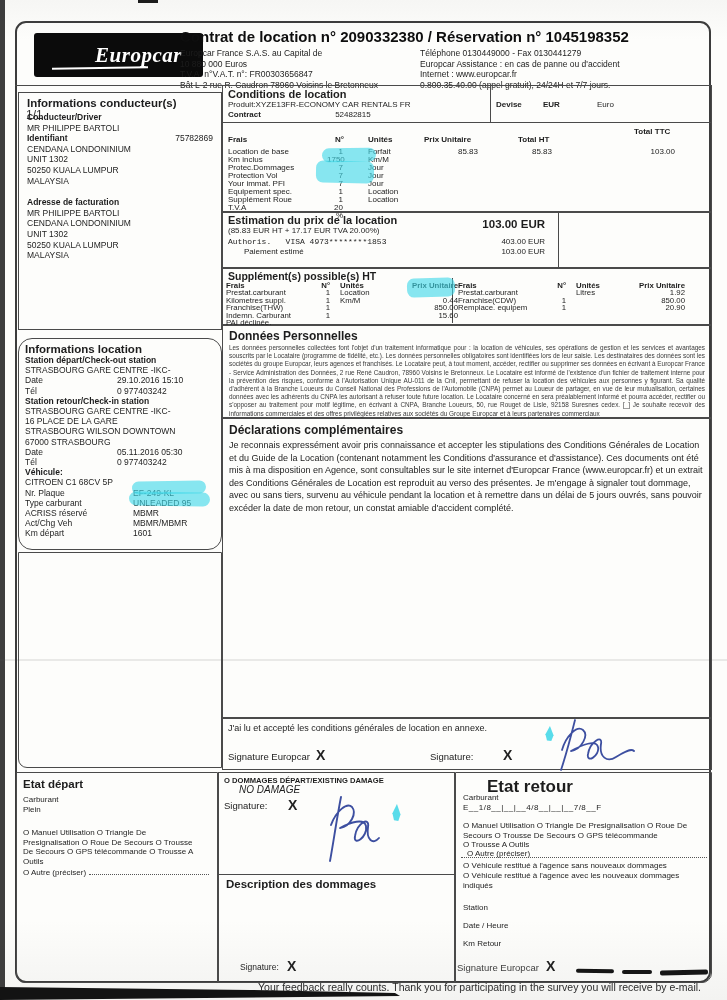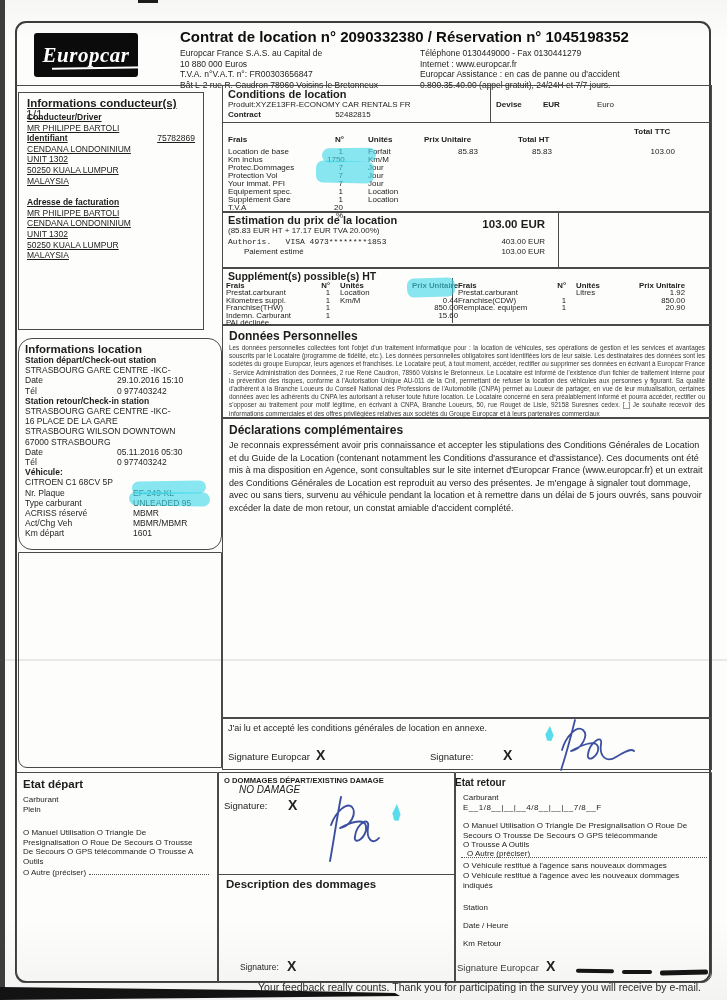--- a/index.html
+++ b/index.html
@@ -11,21 +11,21 @@
   .doc-border{position:absolute;left:15px;top:21px;width:696px;height:962px;border:2px solid #3c3c3c;border-radius:11px;box-sizing:border-box;}
   .hline{position:absolute;background:#4a4a4a;height:1px;}
   .vline{position:absolute;background:#4a4a4a;width:1px;}
   .b{font-weight:bold;}
   .t7{font-size:6.4px;line-height:8.2px;}
   .t8{font-size:8px;line-height:9.6px;}
   .t85{font-size:8.5px;line-height:10.6px;}
   .t9{font-size:9px;line-height:12.5px;}
   .t11{font-size:11.5px;}
   .xmark{font-size:14px;font-weight:bold;color:#222;}
-  .logo-box{position:absolute;left:34px;top:33px;width:104px;height:44px;background:#0b0b0b;border-radius:3px;display:flex;align-items:center;justify-content:center;}
+  .logo-box{position:absolute;left:34px;top:33px;width:129px;height:44px;background:#0b0b0b;border-radius:3px;display:flex;align-items:center;justify-content:center;padding-left:40px;}
   .logo-text{font-family:"Liberation Serif",serif;font-style:italic;font-weight:bold;color:#fff;font-size:21px;letter-spacing:.5px;}
   .logo-underline{position:absolute;left:18px;bottom:9px;width:96px;height:1.5px;background:#fff;transform:rotate(-1deg);}
   .crow{display:grid;grid-template-columns:99px 16px 97px 38px 74px 123px;font-size:8px;line-height:8px;}
   .crow .rn{text-align:right;}
   .crow .ru{padding-left:25px;}
   .srow{display:grid;font-size:7.8px;line-height:7.4px;}
   .srow-l{grid-template-columns:88px 16px 70px 58px;}
   .srow-r{grid-template-columns:88px 20px 64px 55px;}
   .srow .rn,.srow .rp{text-align:right;}
   .srow .ru{padding-left:10px;}
@@ -60,27 +60,27 @@
   <div class="abs" style="left:26px;top:72px;font-size:12px;color:#333;margin-top:36px;">1/1</div>
   <div class="abs b" style="left:180px;top:28px;font-size:15px;color:#0e0e0e;">Contrat de location n° 2090332380 / Réservation n° 1045198352</div>
   <div class="abs t85" style="left:180px;top:48px;width:230px;">
     <div>Europcar France S.A.S. au Capital de</div>
     <div>10 880 000 Euros</div>
     <div>T.V.A. n°V.A.T. n°: FR00303656847</div>
     <div>Bât L-2 rue R. Caudron 78960 Voisins le Bretonneux</div>
   </div>
   <div class="abs t85" style="left:420px;top:48px;width:280px;">
     <div>Téléphone 0130449000 - Fax 0130441279</div>
+    <div>Europcar Assistance : en cas de panne ou d'accident</div>
     <div>Internet : www.europcar.fr</div>
-    <div>Europcar Assistance : en cas de panne ou d'accident</div>
     <div>0.800.35.40.00 (appel gratuit), 24/24H et 7/7 jours.</div>
   </div>
   <div class="hline" style="left:15px;top:85px;width:696px;"></div>
 
-  <div class="box" style="left:18px;top:92px;width:186px;height:238px;padding:4px 8px;text-decoration:underline;">
+  <div class="box" style="left:18px;top:92px;width:204px;height:238px;padding:4px 8px;">
     <div class="b t11">Informations conducteur(s)</div>
     <div class="t85" style="margin-top:3px;">
       <div class="b">Conducteur/Driver</div>
       <div>MR PHILIPPE BARTOLI</div>
       <div class="lblrow">
         <span class="b" style="flex:1;">Identifiant</span>
         <span>75782869</span>
       </div>
       <div>CENDANA LONDONINIUM</div>
       <div>UNIT 1302</div>
@@ -211,21 +211,21 @@
     </div>
     <div class="crow">
       <span>Equipement spec.</span>
         <span class="rn">1</span>
         <span class="ru">Location</span>
         <span></span>
         <span></span>
         <span></span>
     </div>
     <div class="crow">
-      <span>Supplément Gare</span>
+      <span>Supplément Roue</span>
         <span class="rn">1</span>
         <span class="ru">Location</span>
         <span></span>
         <span></span>
         <span></span>
     </div>
     <div class="crow">
       <span>T.V.A</span>
         <span class="rn">20 %</span>
         <span class="ru"></span>
@@ -359,21 +359,21 @@
   <svg class="abs" style="left:322px;top:793px;" width="60" height="72" viewBox="0 0 60 72">
     <path class="ink" stroke-width="1.9" d="M19 4 C15 24 11 52 8 68 M9 32 C14 18 25 9 30 14 C35 20 29 33 18 35 C29 29 42 25 44 33 C46 44 31 54 33 43 C35 30 48 23 46 34 C44 47 51 52 57 45"></path>
   </svg>
   <div class="drop" style="left:392px;top:804px;width:9px;height:17px;"></div>
   <div class="hline" style="left:218px;top:874px;width:237px;"></div>
   <div class="abs b" style="left:226px;top:878px;font-size:11.5px;">Description des dommages</div>
   <div class="abs" style="left:240px;top:962px;font-size:8.5px;">Signature:</div>
   <div class="abs xmark" style="left:287px;top:958px;">X</div>
 
   <div class="box" style="left:455px;top:772px;width:257px;height:211px;border-bottom-right-radius:10px;"></div>
-  <div class="abs b" style="left:455px;top:777px;font-size:10px;">Etat retour</div>
+  <div class="abs b" style="left:487px;top:777px;font-size:17px;">Etat retour</div>
   <div class="abs t8" style="left:463px;top:793px;">Carburant</div>
   <div class="abs t8" style="left:463px;top:803px;letter-spacing:.5px;">E__1/8__|__|__4/8__|__|__7/8__F</div>
   <div class="abs t8" style="left:463px;top:821px;width:242px;">O Manuel Utilisation O Triangle De Presignalisation O Roue De Secours O Trousse De Secours O GPS télécommande</div>
   <div class="abs t8" style="left:463px;top:840px;">O Trousse A Outils</div>
   <div class="abs t8" style="left:467px;top:849px;">O Autre (préciser)</div>
   <div class="abs dots" style="left:461px;top:853px;width:246px;height:4px;"></div>
   <div class="abs t8" style="left:463px;top:861px;width:246px;">O Véhicule restitué à l'agence sans nouveaux dommages</div>
   <div class="abs t8" style="left:463px;top:871px;width:230px;">O Véhicule restitué à l'agence avec les nouveaux dommages indiqués</div>
   <div class="abs t8" style="left:463px;top:903px;">Station</div>
   <div class="abs t8" style="left:463px;top:921px;">Date / Heure</div>

